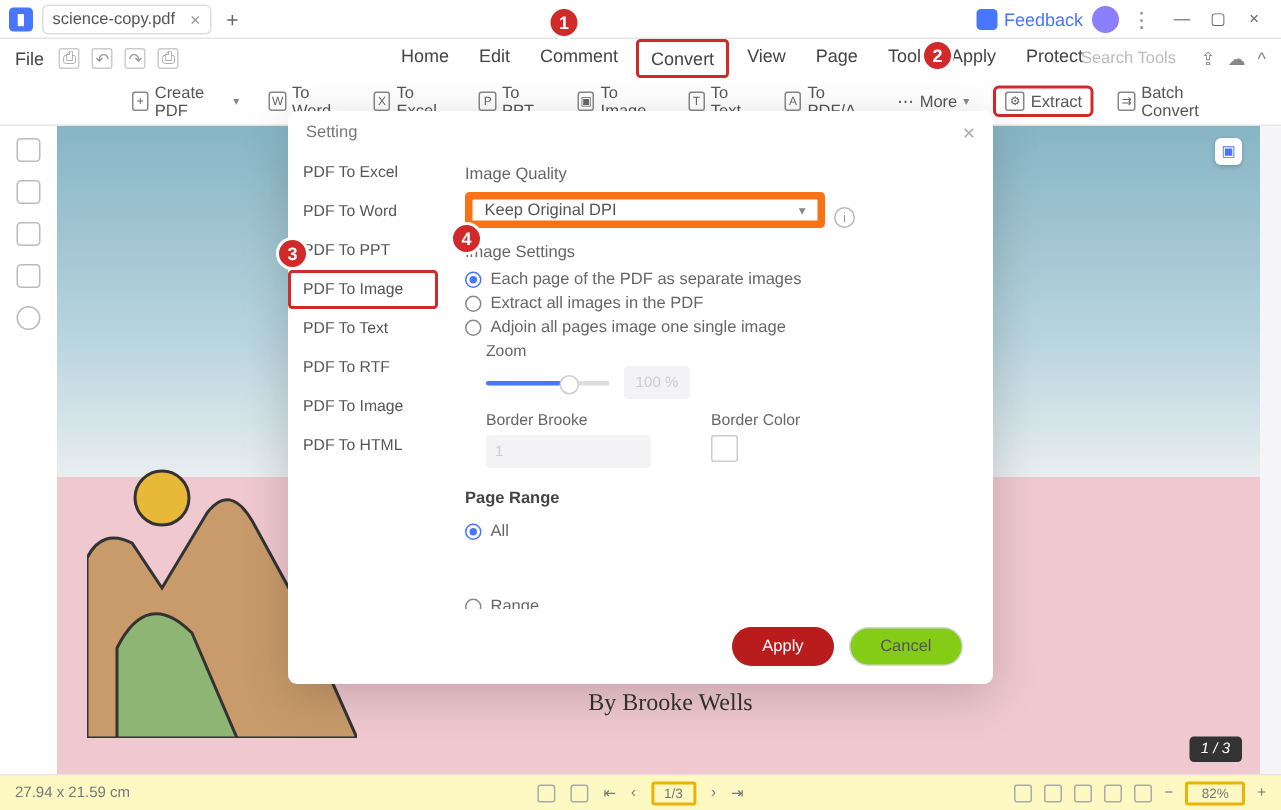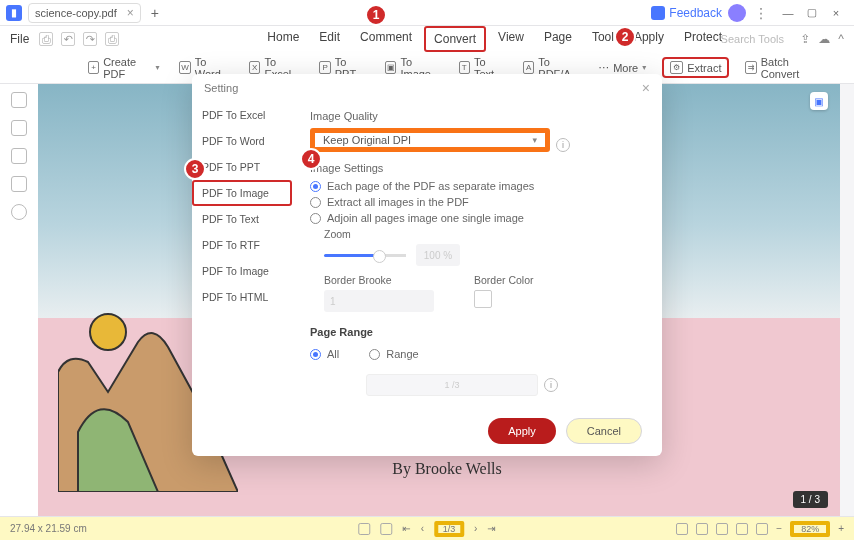--- a/index.html
+++ b/index.html
@@ -29,21 +29,21 @@
 .rbtn.highlighted { border:2px solid #d02a2a; border-radius:4px; padding:2px 6px; }
 .rbtn .ric { width:13px; height:13px; border:1px solid #888; border-radius:2px; display:flex; align-items:center; justify-content:center; font-size:8px; color:#666; }
 .caret { font-size:8px; color:#888; }
 .doc-area { position:absolute; top:84px; left:38px; right:14px; bottom:24px; background:#fff; }
 .leftpanel { position:absolute; top:84px; left:0; width:38px; bottom:24px; background:#fff; display:flex; flex-direction:column; align-items:center; padding-top:8px; gap:12px; }
 .lp-ic { width:16px; height:16px; border:1px solid #bbb; border-radius:3px; }
 .lp-ic.circle { border-radius:50%; }
 .doc-bg { position:absolute; inset:0; background:#f0c8d0; }
 .doc-top { position:absolute; top:0; left:0; right:0; height:234px; background:linear-gradient(180deg,#87b5c5 0%,#b8d4de 60%,#e8eef0 100%); }
 .doc-text { position:absolute; bottom:38px; left:16px; right:0; text-align:center; font-family:Georgia,serif; font-size:16px; color:#333; }
-.page-ind { position:absolute; bottom:8px; right:12px; background:#333; color:#fff; font-size:10px; padding:3px 8px; border-radius:3px; }
+.page-ind { position:absolute; bottom:8px; right:12px; background:#333; color:#fff; font-size:10px; padding:3px 8px; border-radius:3px;font-style:italic; }
 .float-ic { position:absolute; top:8px; right:12px; width:18px; height:18px; background:#fff; border-radius:4px; box-shadow:0 1px 3px rgba(0,0,0,0.2); display:flex; align-items:center; justify-content:center; font-size:10px; color:#4876ff; }
 .dialog { position:absolute; top:74px; left:192px; width:470px; height:382px; background:#fff; border-radius:6px; box-shadow:0 8px 32px rgba(0,0,0,0.18); display:flex; flex-direction:column; overflow:hidden; }
 .dlg-header { height:28px; display:flex; align-items:center; padding:0 12px; font-size:11px; color:#777; }
 .dlg-close { margin-left:auto; font-size:14px; color:#aaa; cursor:pointer; }
 .dlg-body { flex:1; display:flex; overflow:hidden; }
 .dlg-side { width:100px; background:#fff; display:flex; flex-direction:column; }
 .side-item { font-size:10.5px; color:#555; padding:7px 10px; cursor:pointer; }
 .side-item.selected { border:2px solid #d02a2a; border-radius:3px; padding:5px 8px; }
 .dlg-content { flex:1; padding:8px 18px 0 18px; overflow-y:auto; font-size:11px; color:#666; }
 .sec-title { font-size:11px; color:#666; margin-bottom:6px; }
@@ -56,31 +56,31 @@
 .radio.checked::after { content:''; width:5px; height:5px; border-radius:50%; background:#4876ff; }
 .zoom-row { display:flex; align-items:center; gap:10px; margin:4px 0 8px 14px; }
 .slider { width:56px; height:3px; background:#4876ff; position:relative; border-radius:2px; }
 .slider::after { content:''; position:absolute; right:-6px; top:-4px; width:11px; height:11px; border-radius:50%; background:#fff; border:1px solid #ccc; }
 .slider-track { width:26px; height:3px; background:#ddd; display:inline-block; }
 .zoom-val { width:44px; height:22px; display:flex; align-items:center; justify-content:center; font-size:10px; color:#ccc; background:#f3f3f5; border-radius:3px; }
 .bw-row { display:flex; gap:40px; margin-top:4px; }
 .bw-col { display:flex; flex-direction:column; gap:4px; }
 .bw-field { width:110px; height:22px; background:#f3f3f5; border-radius:3px; font-size:10px; color:#ccc; display:flex; align-items:center; padding:0 6px; }
 .bc-box { width:18px; height:18px; border:1px solid #ccc; border-radius:2px; }
-.pr-range { display:flex; gap:30px; margin:6px 0 10px 0; }
+.pr-range { display:flex; gap:30px; margin:6px 0 10px 0;flex-direction:column; }
 .pr-input { width:172px; height:22px; background:#f6f6f8; border:1px solid #eee; border-radius:3px; font-size:9px; color:#ccc; display:flex; align-items:center; justify-content:center; margin-left:56px; }
 .dlg-footer { height:50px; display:flex; align-items:center; justify-content:flex-end; gap:10px; padding:0 20px; }
 .btn { height:26px; padding:0 20px; border-radius:13px; font-size:11px; cursor:pointer; display:flex; align-items:center; justify-content:center; }
 .btn-primary { background:#b91c1c; color:#fff; }
-.btn-secondary { background:#fef9c3; border:1px solid #d5d5dc; color:#555; }
+.btn-secondary { background:#84cc16; border:1px solid #d5d5dc; color:#555; }
 .statusbar { position:absolute; bottom:0; left:0; right:0; height:24px; background:#fef9c3; border-top:1px solid #e5e5e8; display:flex; align-items:center; padding:0 10px; font-size:10px; color:#777; }
 .sb-right { margin-left:auto; display:flex; align-items:center; gap:8px; }
 .sb-center { position:absolute; left:50%; transform:translateX(-50%); display:flex; align-items:center; gap:10px; }
 .sb-ic { width:12px; height:12px; border:1px solid #aaa; border-radius:2px; }
-.sb-pagebox { width:30px; height:16px; border:4px solid #eab308; border-radius:2px; display:flex; align-items:center; justify-content:center; font-size:9px; }
+.sb-pagebox { width:30px; height:16px; border:2px solid #eab308; border-radius:2px; display:flex; align-items:center; justify-content:center; font-size:9px; }
 .callout { position:absolute; width:22px; height:22px; border-radius:50%; background:#d02a2a; color:#fff; font-size:12px; font-weight:bold; display:flex; align-items:center; justify-content:center; z-index:50; border:2px solid #fff; }
 .illustration { position:absolute; left:20px; bottom:24px; width:180px; height:200px; }
 </style>
 </head>
 <body>
 
 <div class="titlebar">
   <div class="app-icon">▮</div>
   <div class="tab">
     <span>science-copy.pdf</span>

